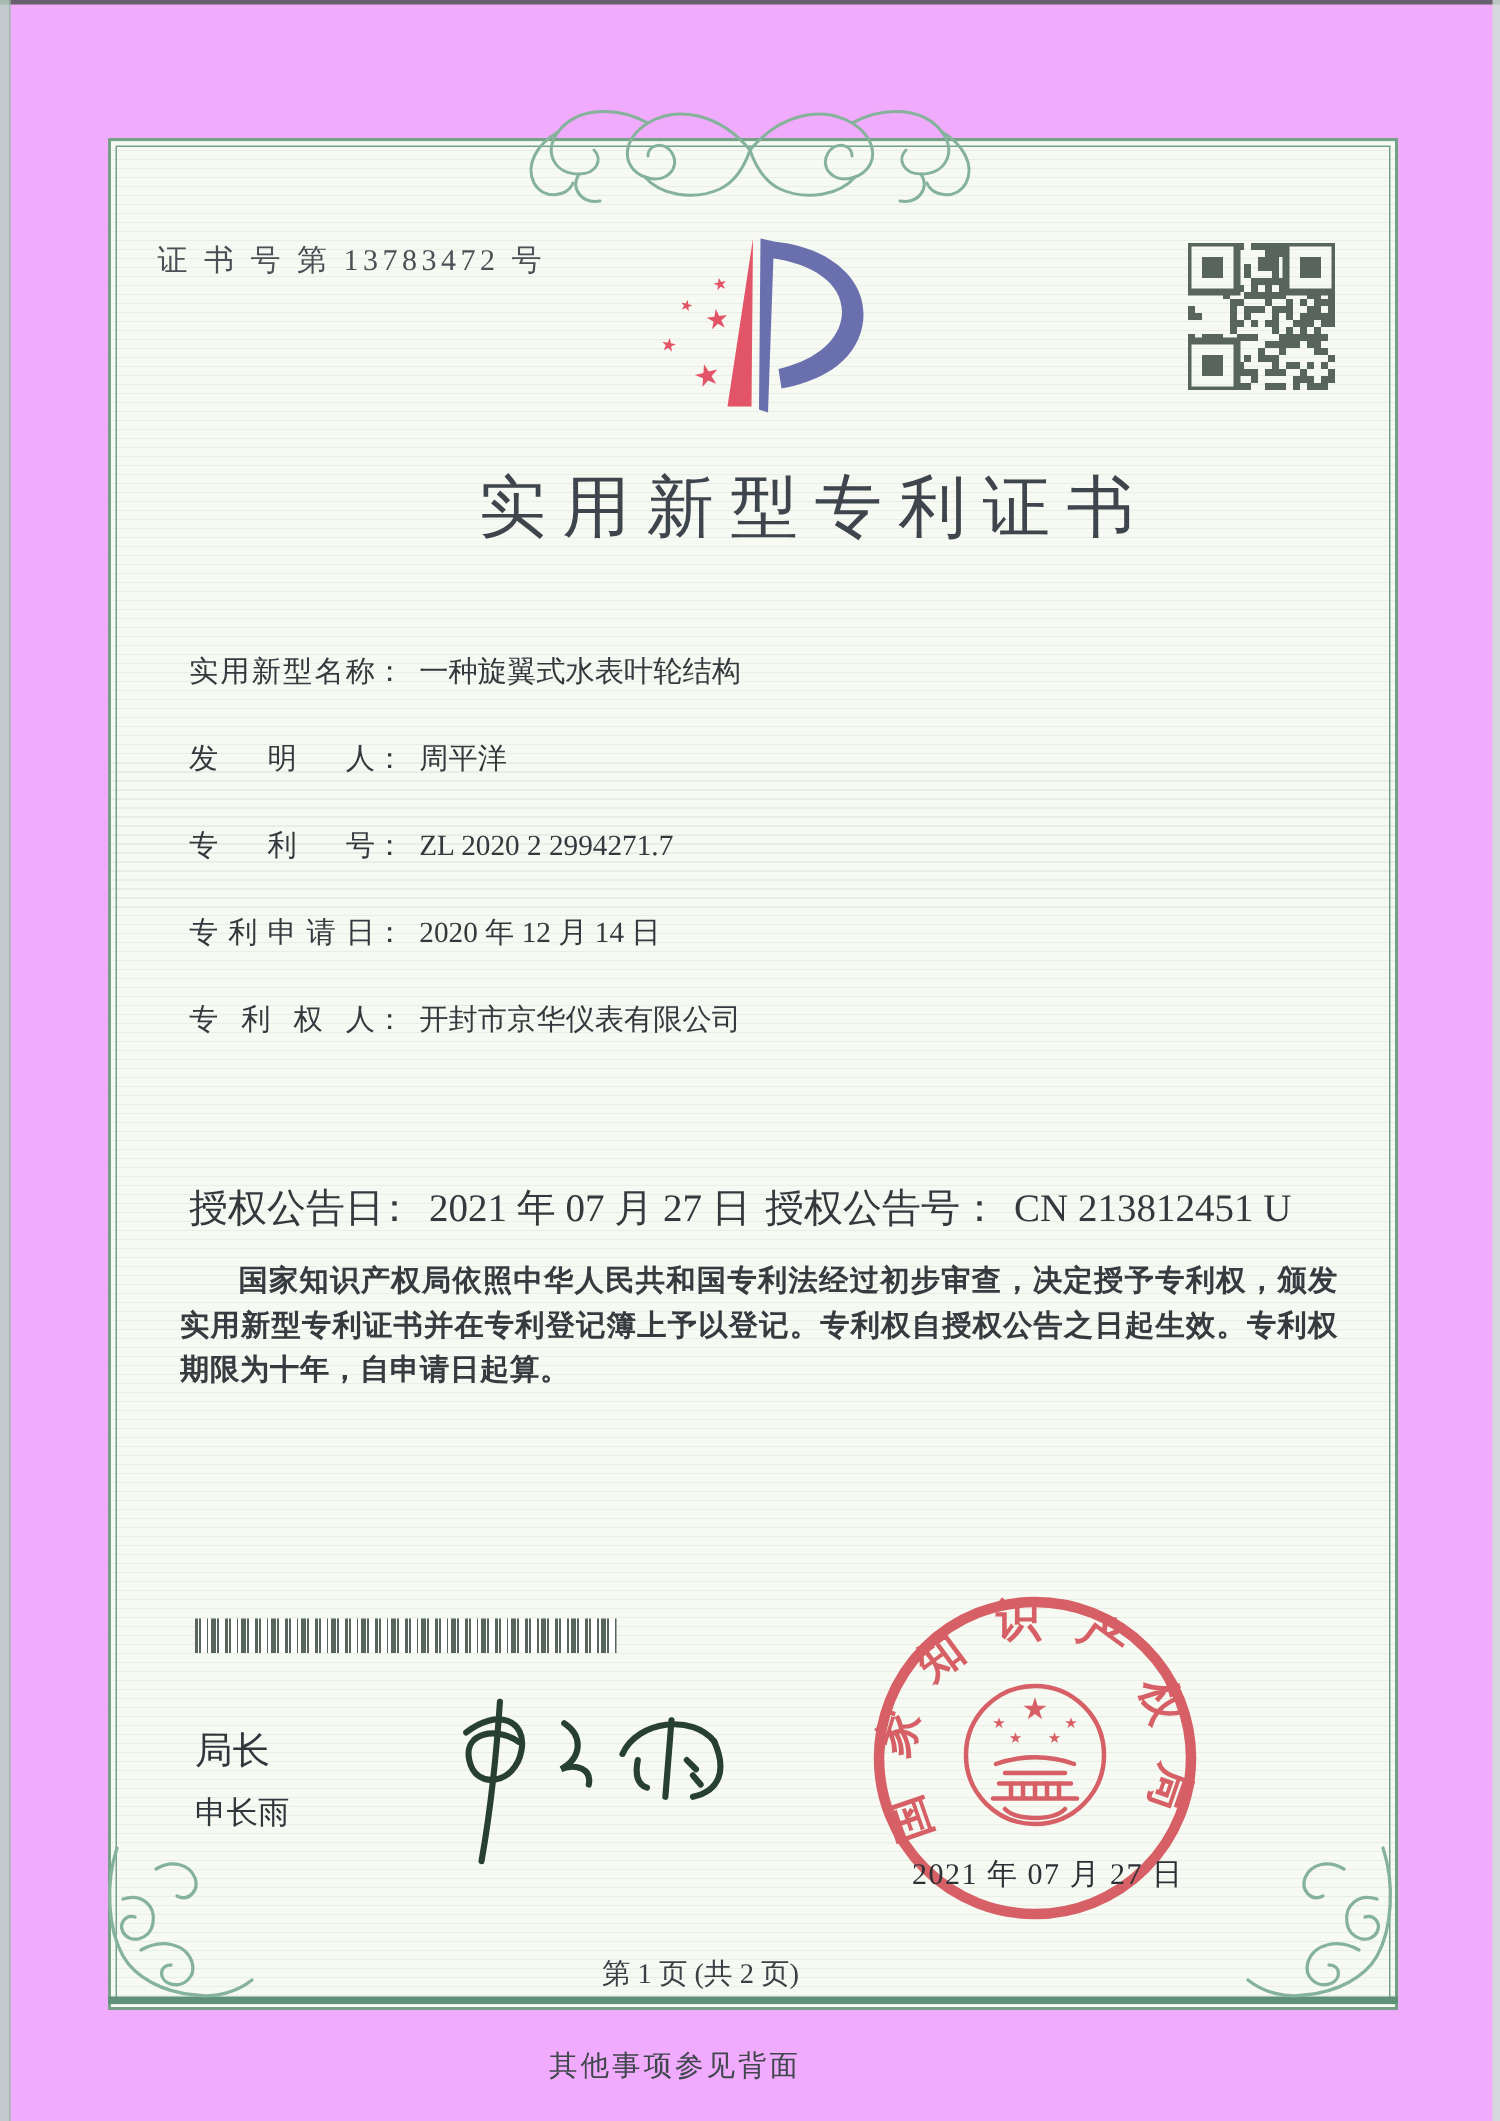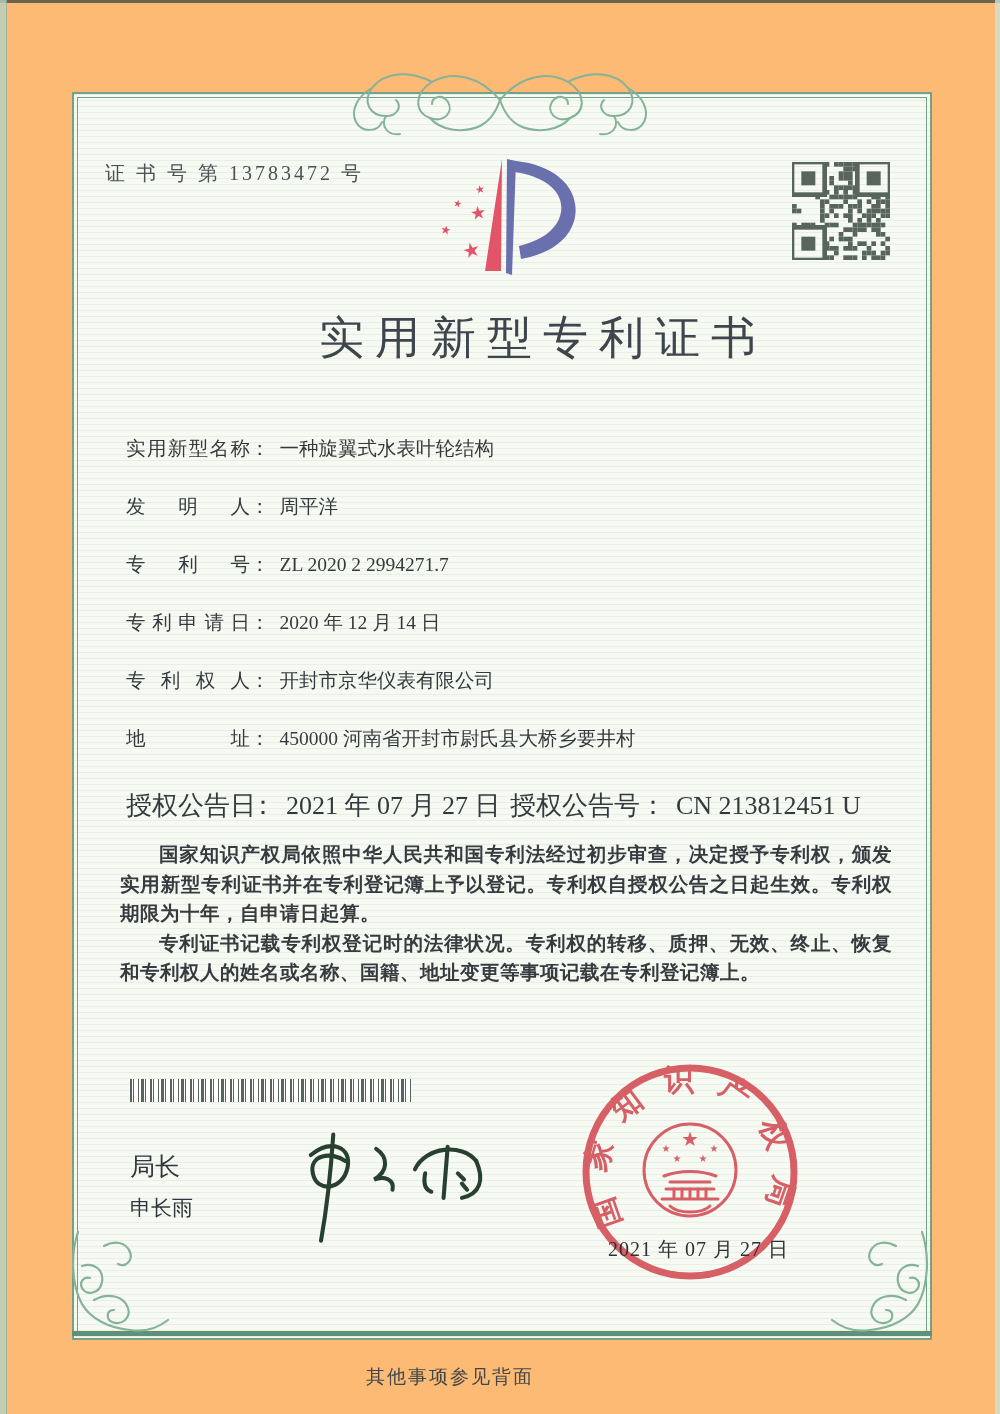--- a/index.html
+++ b/index.html
@@ -1,20 +1,20 @@
 <!DOCTYPE html>
 <html style="--border-green: #74a188; --orn-green: #85b29a; --ink: #3a4046; --seal-red: #d4555c; --logo-red: #e25468; --logo-blue: #6a6fae; --qr-dark: #57655d;"><head>
 <meta charset="utf-8">
 <style>
   :root{
     --border-green:#74a188; --orn-green:#85b29a; --ink:#3a4046;
     --seal-red:#d4555c; --logo-red:#e25468; --logo-blue:#6a6fae; --qr-dark:#57655d;
   }
   html,body{margin:0;padding:0;background:#e8e8e6;}
-  .page{position:relative;width:1000px;height:1414px;margin:0 auto;background:#fdba74;
+  .page{position:relative;width:1000px;height:1414px;margin:0 auto;background:#f0abfc;
         font-family:"Liberation Serif","DejaVu Serif",serif;color:var(--ink);overflow:hidden;}
   
   .scan-top{position:absolute;left:0;top:0;width:100%;height:3px;background:#3b453f;opacity:.75;}
   .scan-left{position:absolute;left:0;top:0;width:6px;height:100%;background:#b7d2c2;border-right:1px solid #8fb49e;opacity:.8;}
   .scan-right{position:absolute;right:0;top:0;width:5px;height:100%;background:#cfe2d6;opacity:.8;}
   
   .frame{position:absolute;left:72px;top:92px;width:856px;height:1244px;border:2px solid var(--border-green);
          background:repeating-linear-gradient(180deg, rgba(150,185,160,.16) 0 1px, rgba(0,0,0,0) 1px 6px),#f7faf3;}
   .frame-inner{position:absolute;left:3px;top:3px;right:3px;bottom:3px;border:1px solid var(--border-green);}
   .frame-bottom-bar{position:absolute;left:72px;top:1331px;width:860px;height:5px;background:#5f9078;}
@@ -269,31 +269,29 @@
     </svg>
 
   <div class="title">实用新型专利证书</div>
 
   <div class="fields">
     <div class="field-row"><span class="f-label">实用新型名称</span><span class="f-colon">：</span><span class="f-value">一种旋翼式水表叶轮结构</span></div>
     <div class="field-row"><span class="f-label">发 明 人</span><span class="f-colon">：</span><span class="f-value">周平洋</span></div>
     <div class="field-row"><span class="f-label">专 利 号</span><span class="f-colon">：</span><span class="f-value">ZL 2020 2 2994271.7</span></div>
     <div class="field-row"><span class="f-label">专利申请日</span><span class="f-colon">：</span><span class="f-value">2020 年 12 月 14 日</span></div>
     <div class="field-row"><span class="f-label">专 利 权 人</span><span class="f-colon">：</span><span class="f-value">开封市京华仪表有限公司</span></div>
-    <div class="field-row"><span class="f-label">地 址</span><span class="f-colon">：</span><span class="f-value">450000 河南省开封市尉氏县大桥乡要井村</span></div>
   </div>
 
   <div class="grant-row">
     <span class="f-label">授权公告日</span><span class="f-colon">：</span><span class="f-value">2021 年 07 月 27 日</span>
     <span class="grant-right"><span>授权公告号</span><span class="f-colon">：</span><span>CN 213812451 U</span></span>
   </div>
 
   <div class="paras">
     <p>国家知识产权局依照中华人民共和国专利法经过初步审查，决定授予专利权，颁发实用新型专利证书并在专利登记簿上予以登记。专利权自授权公告之日起生效。专利权期限为十年，自申请日起算。</p>
-    <p>专利证书记载专利权登记时的法律状况。专利权的转移、质押、无效、终止、恢复和专利权人的姓名或名称、国籍、地址变更等事项记载在专利登记簿上。</p>
   </div>
 
   <div class="barcode"></div>
 
   <div class="sig-title">局长</div>
   <div class="sig-name">申长雨</div>
 
   <svg class="sig-script" viewBox="0 0 235 125">
     <g stroke="#27402f" fill="none" stroke-width="4" stroke-linecap="round">
       <path d="M38,38 C58,22 78,30 74,50 C70,72 44,76 40,56 C36,38 58,34 72,44"></path>
@@ -326,15 +324,16 @@
         <path d="M-26,4 C-10,-2 10,-2 26,4"></path>
         <path d="M-20,10 H20 M-24,17 H24"></path>
         <path d="M-16,17 V26 M-8,17 V26 M0,17 V26 M8,17 V26 M16,17 V26"></path>
         <path d="M-28,27 H28"></path>
         <path d="M-20,34 C-12,42 12,42 20,34"></path>
       </g>
     </g>
   </svg>
   <div class="seal-date">2021 年 07 月 27 日</div>
 
+  <div class="page-num">第 1 页 (共 2 页)</div>
   <div class="back-note">其他事项参见背面</div>
 
 </div>
 
 </body></html>

